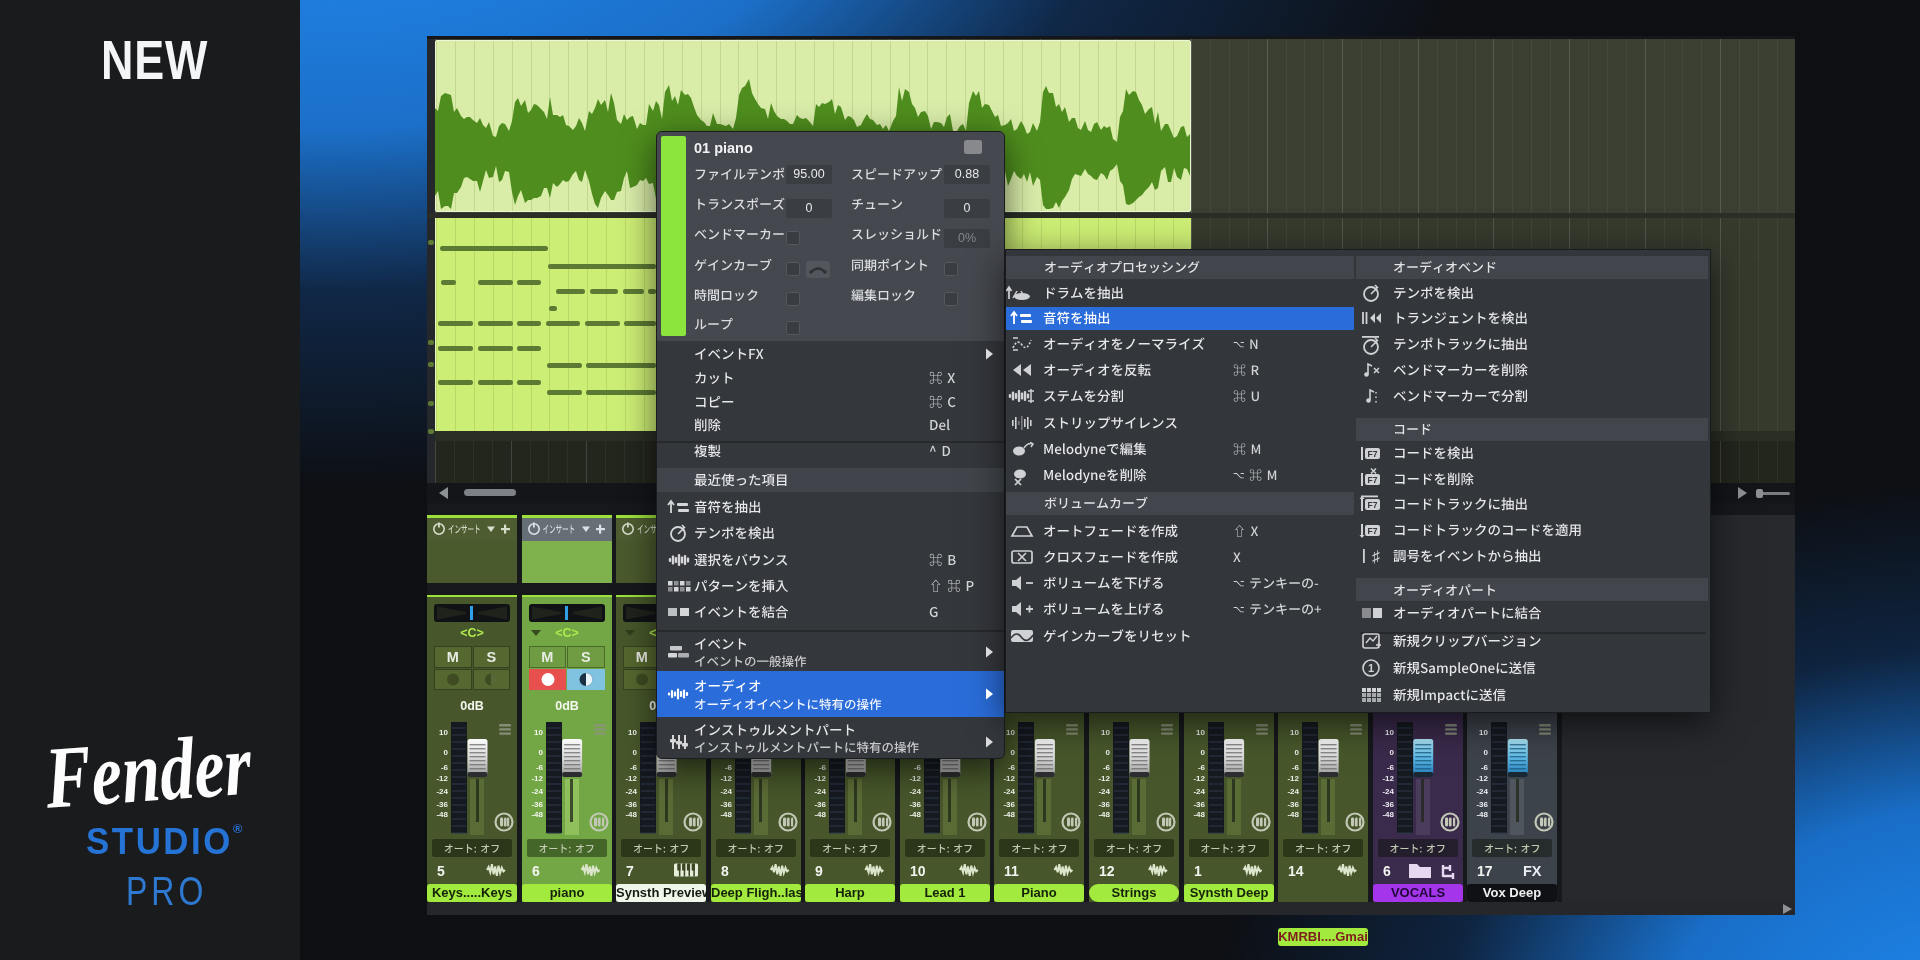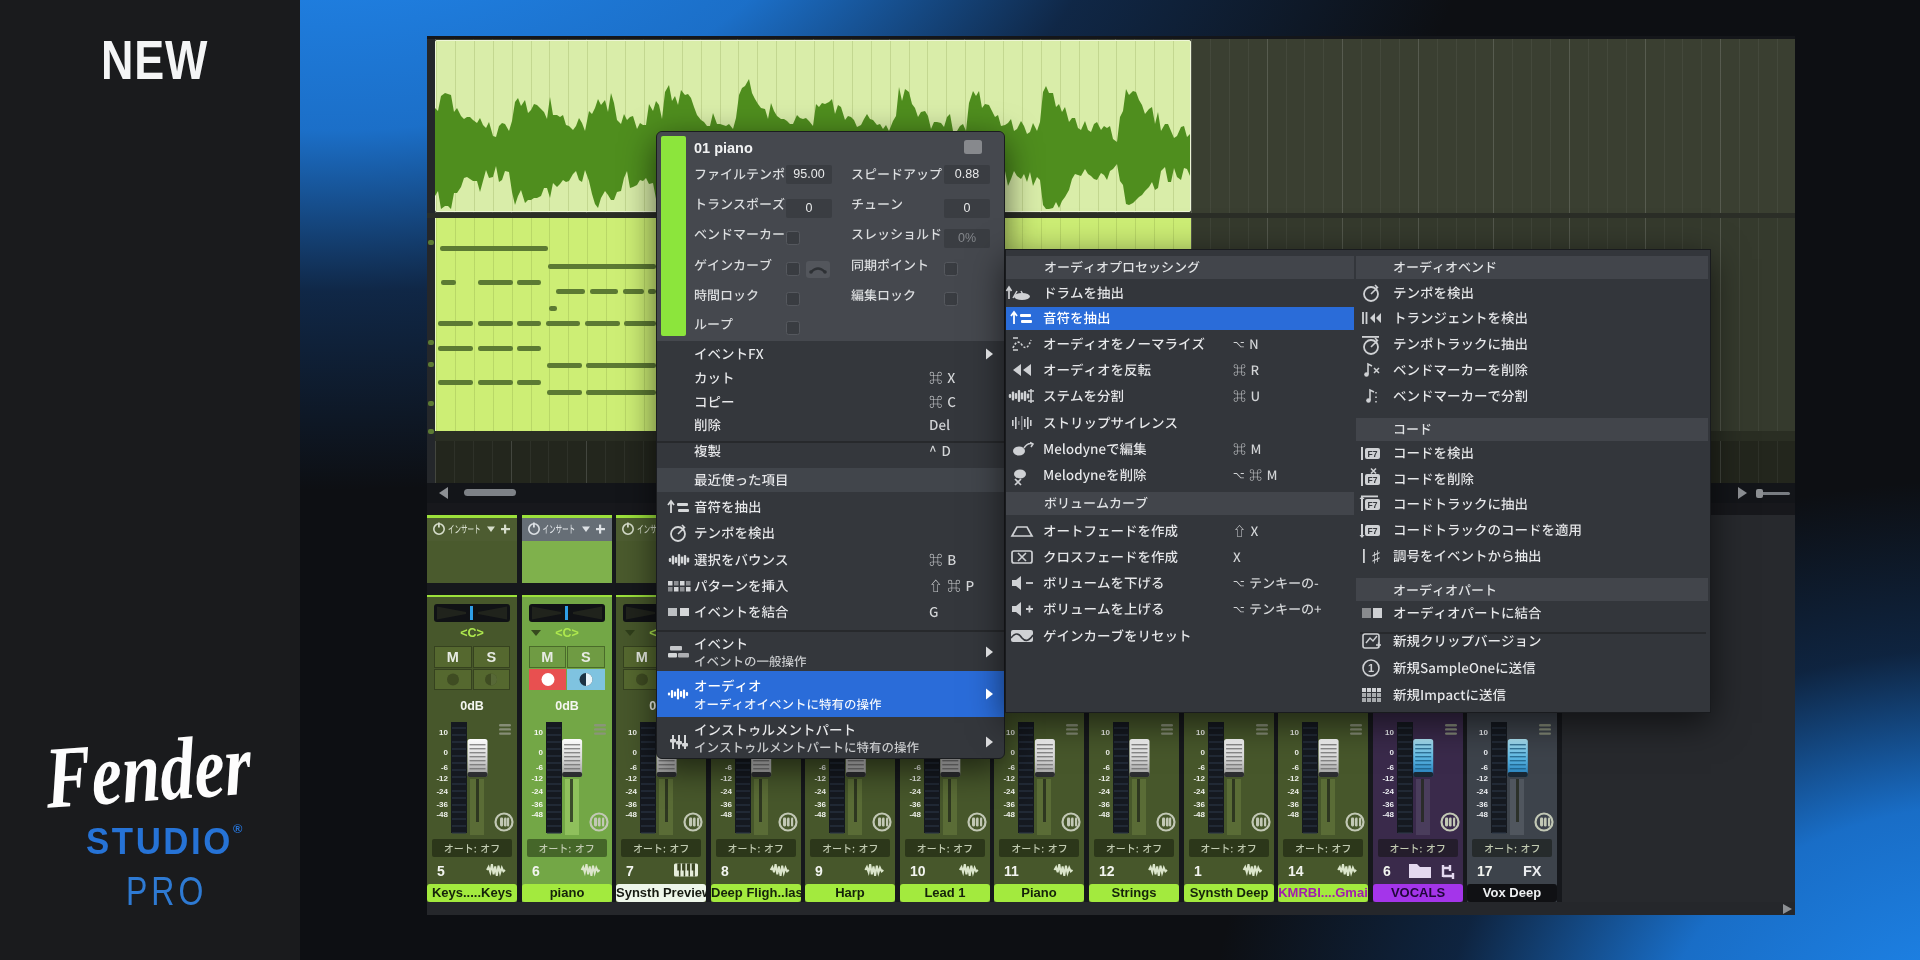--- a/index.html
+++ b/index.html
@@ -215,21 +215,21 @@
     <div class="abs" style="left:1089px;top:748px;width:21px;height:9px;color:#eef0ea;font-weight:bold;font-size:8px;text-align:right">0</div>
     <div class="abs" style="left:1089px;top:763px;width:21px;height:9px;color:#eef0ea;font-weight:bold;font-size:8px;text-align:right">-6</div>
     <div class="abs" style="left:1089px;top:774px;width:21px;height:9px;color:#eef0ea;font-weight:bold;font-size:8px;text-align:right">-12</div>
     <div class="abs" style="left:1089px;top:787px;width:21px;height:9px;color:#eef0ea;font-weight:bold;font-size:8px;text-align:right">-24</div>
     <div class="abs" style="left:1089px;top:800px;width:21px;height:9px;color:#eef0ea;font-weight:bold;font-size:8px;text-align:right">-36</div>
     <div class="abs" style="left:1089px;top:810px;width:21px;height:9px;color:#eef0ea;font-weight:bold;font-size:8px;text-align:right">-48</div>
     <div class="abs" style="left:1113px;top:722px;width:16px;height:111px;background:#151920"></div>
     <div class="abs" style="left:1132px;top:779px;width:14px;height:56px;background:#5a6c36"></div>
     <div class="abs" style="left:1094px;top:839px;width:80px;height:18px;background:rgba(8,12,3,0.42);border-radius:2px"></div>
     <div class="abs" style="left:1099px;top:863px;width:40px;height:16px;color:#f2f4ef;font-weight:bold;font-size:14px">12</div>
-    <div class="abs" style="left:1089px;top:884px;width:90px;height:18px;background:#a3ea3e;border-radius:3px;color:#15220a;font-weight:bold;font-size:13px;text-align:center;line-height:17px;white-space:nowrap;overflow:hidden">Strings</div>
+    <div class="abs" style="left:1089px;top:884px;width:90px;height:18px;background:#a3ea3e;border-radius:9px;color:#15220a;font-weight:bold;font-size:13px;text-align:center;line-height:17px;white-space:nowrap;overflow:hidden">Strings</div>
     <div class="abs" style="left:1184px;top:515px;width:90px;height:2.5px;background:#9ce13b"></div>
     <div class="abs" style="left:1184px;top:517.5px;width:90px;height:23.5px;background:#4d5c31"></div>
     <div class="abs" style="left:1184px;top:541px;width:90px;height:42px;background:#4a5a2d"></div>
     <div class="abs" style="left:1184px;top:594.5px;width:90px;height:2.5px;background:#9ce13b"></div>
     <div class="abs" style="left:1184px;top:597px;width:90px;height:305px;background:#47572b"></div>
     <div class="abs" style="left:1191px;top:604px;width:76px;height:18px;background:#101215;border-radius:3px"></div>
     <div class="abs" style="left:1184px;top:626px;width:90px;height:14px;color:#aee84e;font-weight:bold;font-size:12.5px;text-align:center">&lt;C&gt;</div>
     <div class="abs" style="left:1190.6px;top:646px;width:37.5px;height:22px;background:#55682f;border:1px solid #36421f;color:#e8ebe4;font-size:14.5px;font-weight:bold;text-align:center;line-height:21px">M</div>
     <div class="abs" style="left:1229.1px;top:646px;width:37.5px;height:22px;background:#55682f;border:1px solid #36421f;color:#e8ebe4;font-size:14.5px;font-weight:bold;text-align:center;line-height:21px">S</div>
     <div class="abs" style="left:1190.6px;top:669px;width:37.5px;height:21px;background:#55682f;border:1px solid #36421f"></div>
@@ -263,21 +263,21 @@
     <div class="abs" style="left:1278px;top:748px;width:21px;height:9px;color:#eef0ea;font-weight:bold;font-size:8px;text-align:right">0</div>
     <div class="abs" style="left:1278px;top:763px;width:21px;height:9px;color:#eef0ea;font-weight:bold;font-size:8px;text-align:right">-6</div>
     <div class="abs" style="left:1278px;top:774px;width:21px;height:9px;color:#eef0ea;font-weight:bold;font-size:8px;text-align:right">-12</div>
     <div class="abs" style="left:1278px;top:787px;width:21px;height:9px;color:#eef0ea;font-weight:bold;font-size:8px;text-align:right">-24</div>
     <div class="abs" style="left:1278px;top:800px;width:21px;height:9px;color:#eef0ea;font-weight:bold;font-size:8px;text-align:right">-36</div>
     <div class="abs" style="left:1278px;top:810px;width:21px;height:9px;color:#eef0ea;font-weight:bold;font-size:8px;text-align:right">-48</div>
     <div class="abs" style="left:1302px;top:722px;width:16px;height:111px;background:#151920"></div>
     <div class="abs" style="left:1321px;top:779px;width:14px;height:56px;background:#5a6c36"></div>
     <div class="abs" style="left:1283px;top:839px;width:80px;height:18px;background:rgba(8,12,3,0.42);border-radius:2px"></div>
     <div class="abs" style="left:1288px;top:863px;width:40px;height:16px;color:#f2f4ef;font-weight:bold;font-size:14px">14</div>
-    <div class="abs" style="left:1278px;top:884px;width:90px;height:18px;background:#a3ea3e;border-radius:3px;color:#a21caf;font-weight:bold;font-size:13px;text-align:center;line-height:17px;white-space:nowrap;overflow:hidden">KMRBI....Gmai</div>
+    <div class="abs" style="left:1278px;top:928px;width:90px;height:18px;background:#a3ea3e;border-radius:3px;color:#7f1d1d;font-weight:bold;font-size:13px;text-align:center;line-height:17px;white-space:nowrap;overflow:hidden">KMRBI....Gmai</div>
     <div class="abs" style="left:1373px;top:515px;width:90px;height:2.5px;background:#a544e8"></div>
     <div class="abs" style="left:1373px;top:517.5px;width:90px;height:23.5px;background:#44305b"></div>
     <div class="abs" style="left:1373px;top:541px;width:90px;height:42px;background:#3f2d52"></div>
     <div class="abs" style="left:1373px;top:594.5px;width:90px;height:2.5px;background:#a544e8"></div>
     <div class="abs" style="left:1373px;top:597px;width:90px;height:305px;background:#3a2a4b"></div>
     <div class="abs" style="left:1380px;top:604px;width:76px;height:18px;background:#101215;border-radius:3px"></div>
     <div class="abs" style="left:1373px;top:626px;width:90px;height:14px;color:#aee84e;font-weight:bold;font-size:12.5px;text-align:center">&lt;C&gt;</div>
     <div class="abs" style="left:1379.7px;top:646px;width:37.5px;height:22px;background:#4a3760;border:1px solid #2c1f3a;color:#e8ebe4;font-size:14.5px;font-weight:bold;text-align:center;line-height:21px">M</div>
     <div class="abs" style="left:1418.2px;top:646px;width:37.5px;height:22px;background:#4a3760;border:1px solid #2c1f3a;color:#e8ebe4;font-size:14.5px;font-weight:bold;text-align:center;line-height:21px">S</div>
     <div class="abs" style="left:1379.7px;top:669px;width:37.5px;height:21px;background:#4a3760;border:1px solid #2c1f3a"></div>

